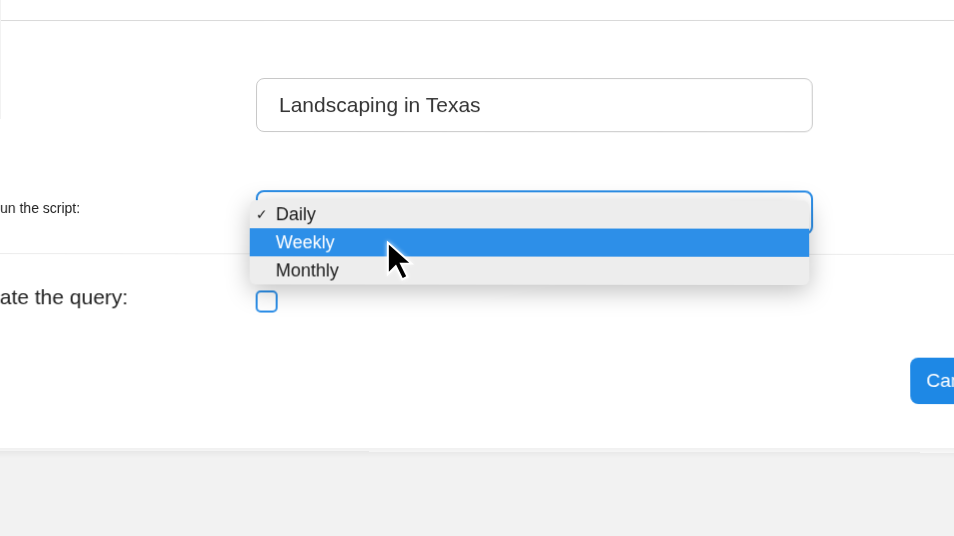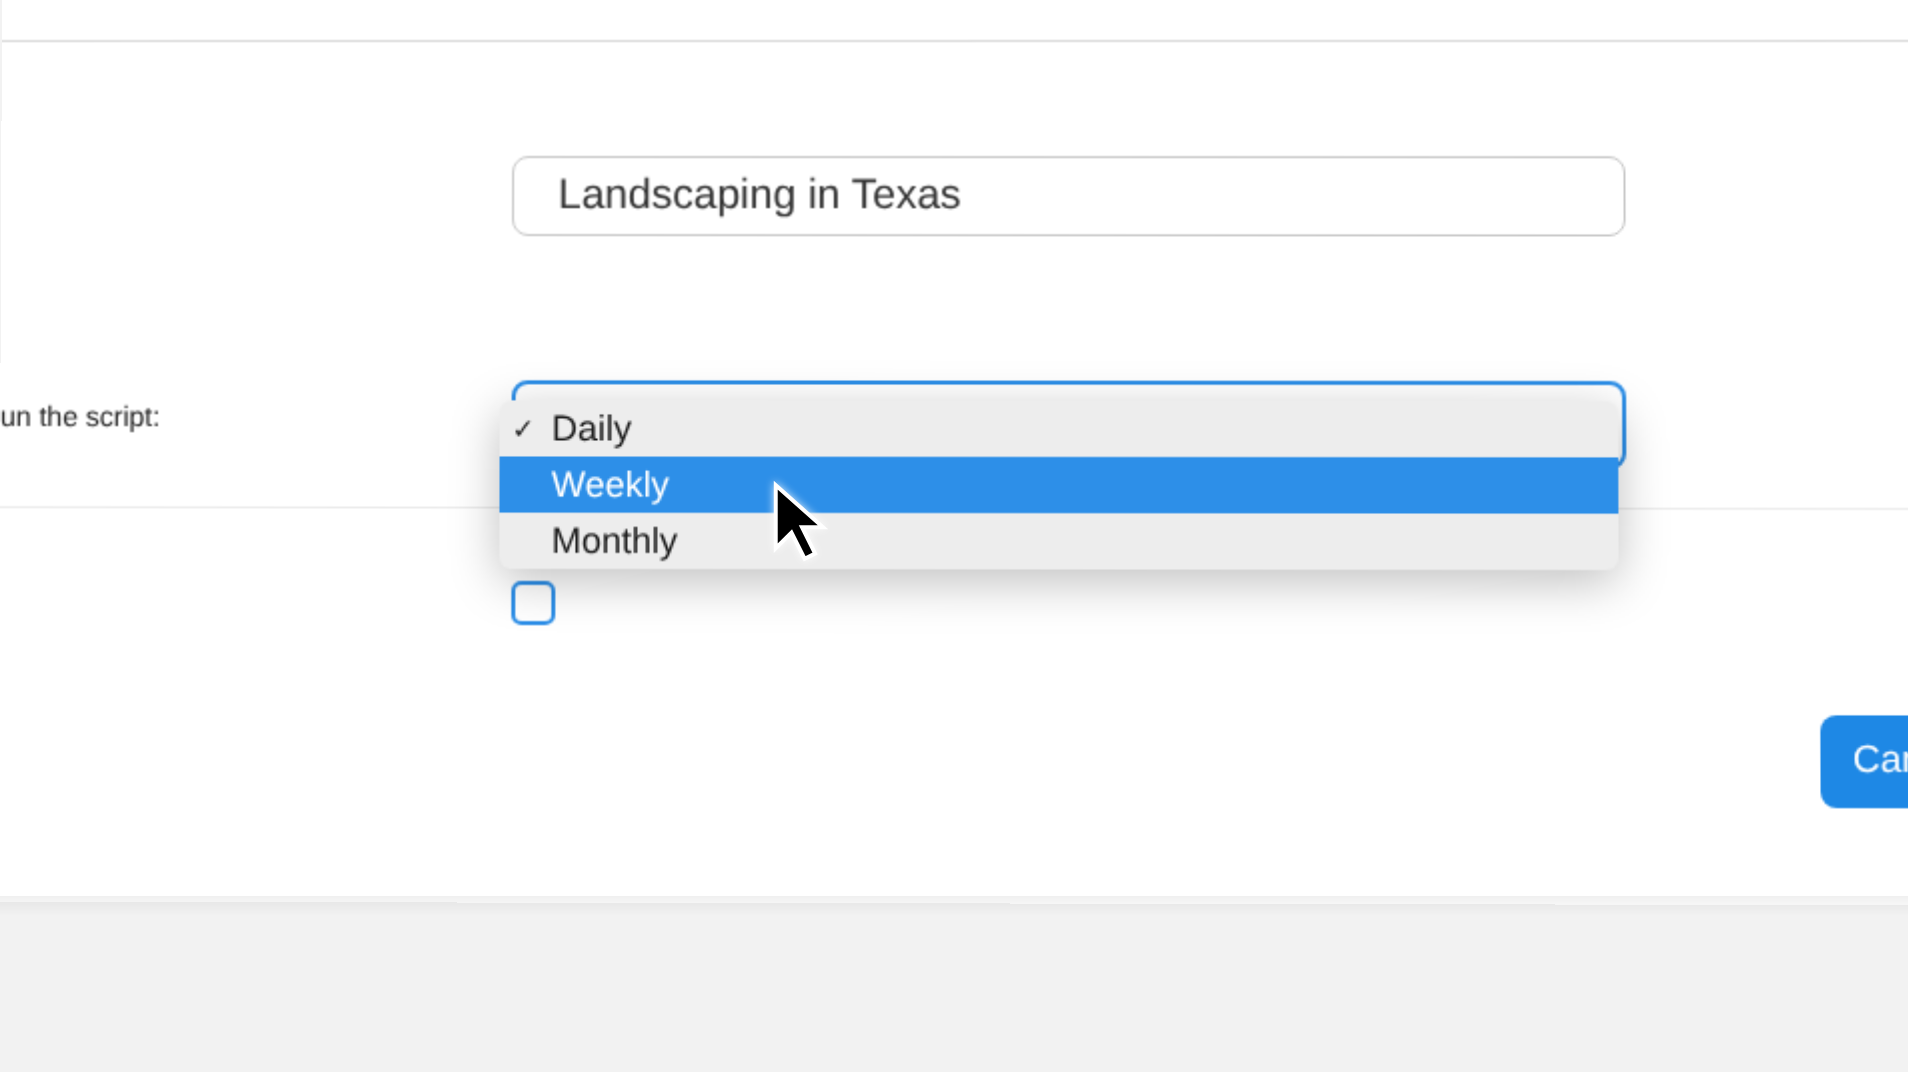--- a/index.html
+++ b/index.html
@@ -35,21 +35,21 @@
       background: #ffffff;
       transform: perspective(2000px) rotateX(1deg) rotateY(-0.5deg);
       transform-origin: top center;
     }
 
     .text-input {
       position: absolute;
       top: 78px;
       left: 256px;
       width: 556px;
-      height: 40px;
+      height: 54px;
       border: 1px solid #c8c8c8;
       border-radius: 8px;
       background: #fff;
       padding: 0 22px;
       font-size: 21px;
       color: #333;
       outline: none;
     }
 
     .label-run {
@@ -201,20 +201,21 @@
   <div class="select-trigger"></div>
 
   <div class="dropdown">
     <div class="dropdown-option selected">Daily</div>
     <div class="dropdown-option hover">Weekly</div>
     <div class="dropdown-option">Monthly</div>
   </div>
 
   <div class="divider2"></div>
 
+  <div class="label-query">ate the query:</div>
 
   <div class="checkbox"></div>
 
   <button class="cancel-button">Can</button>
 
 </div>
 
 <div class="bottom-shadow"></div>
 
 <div class="cursor">

